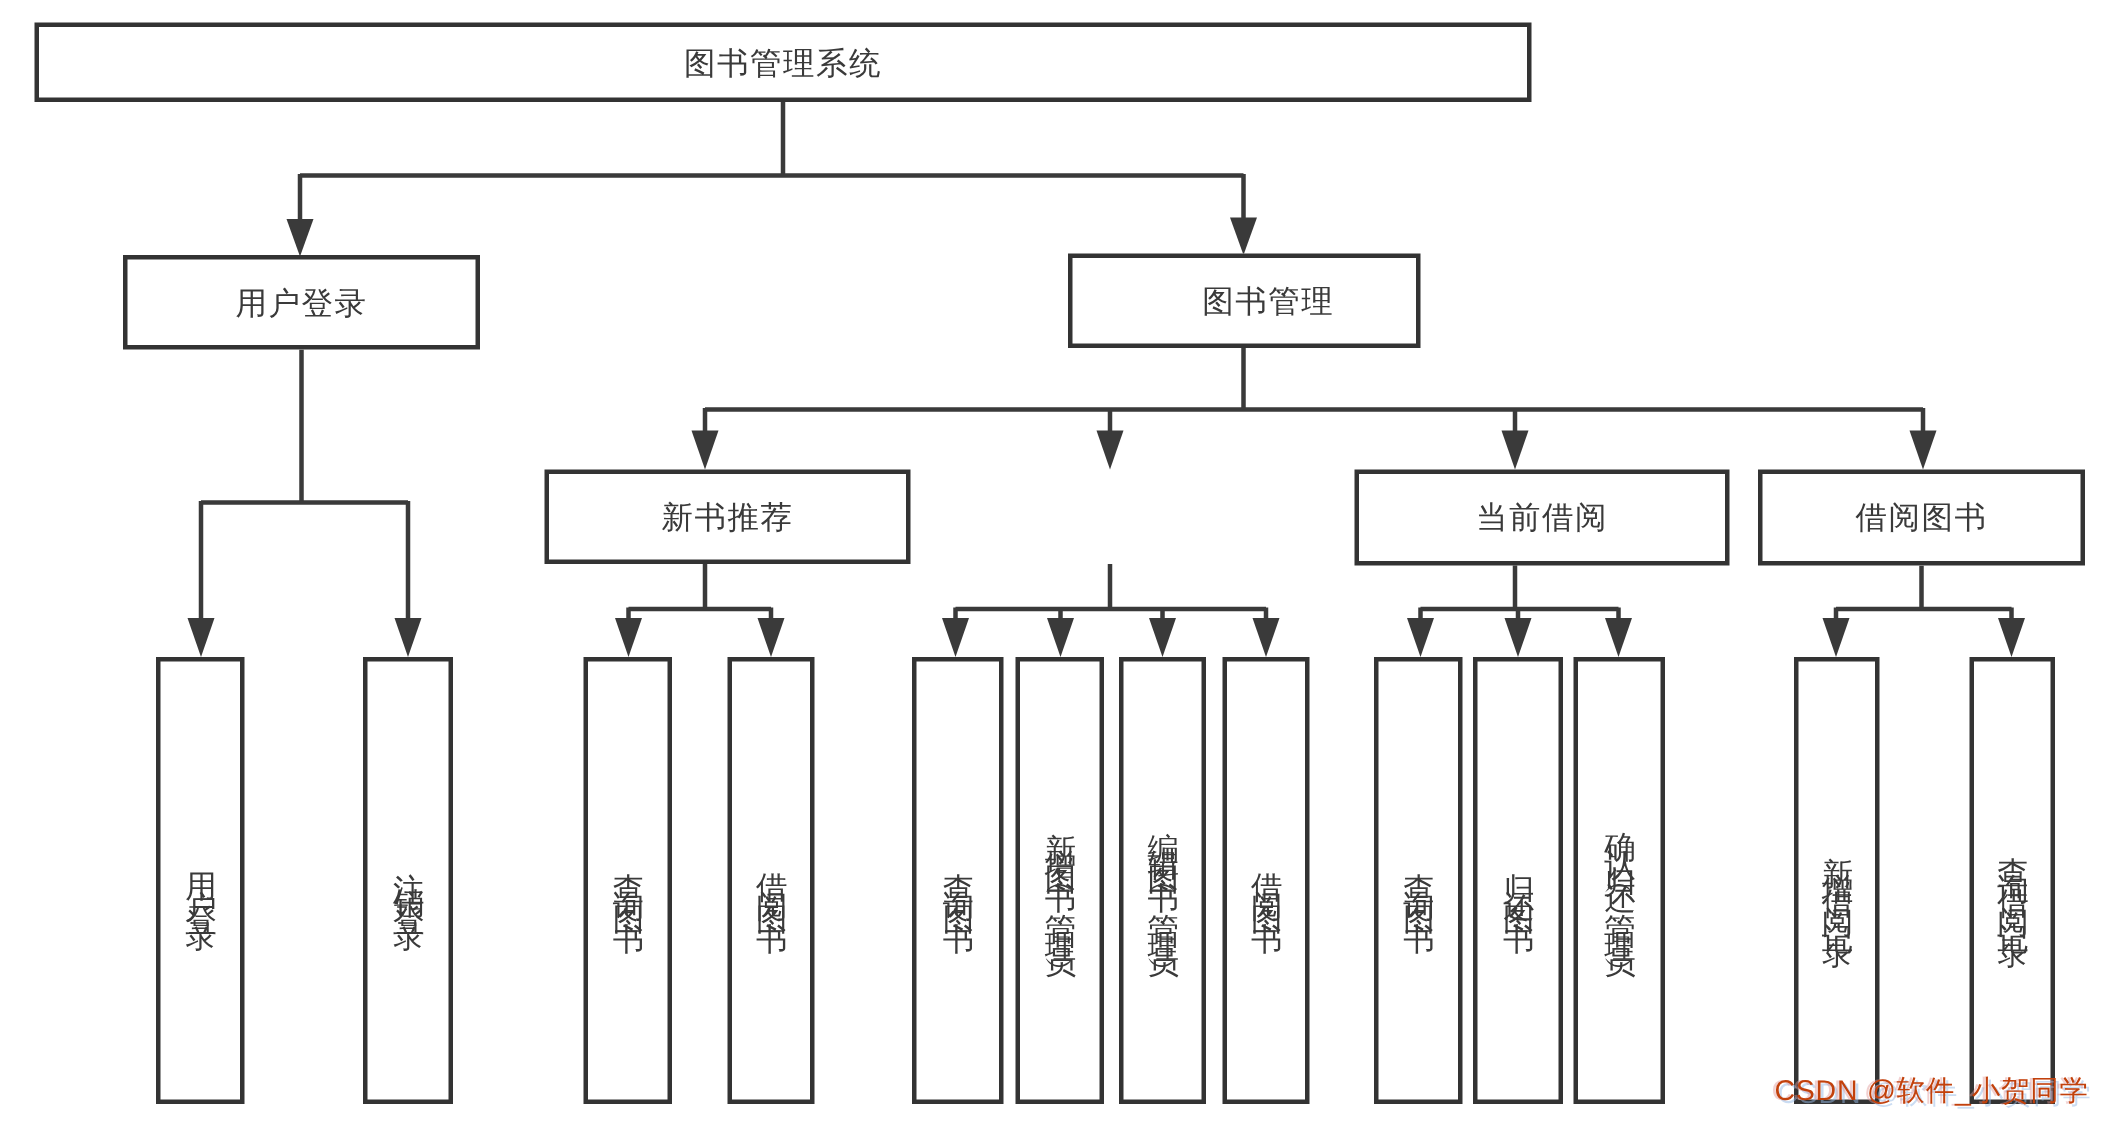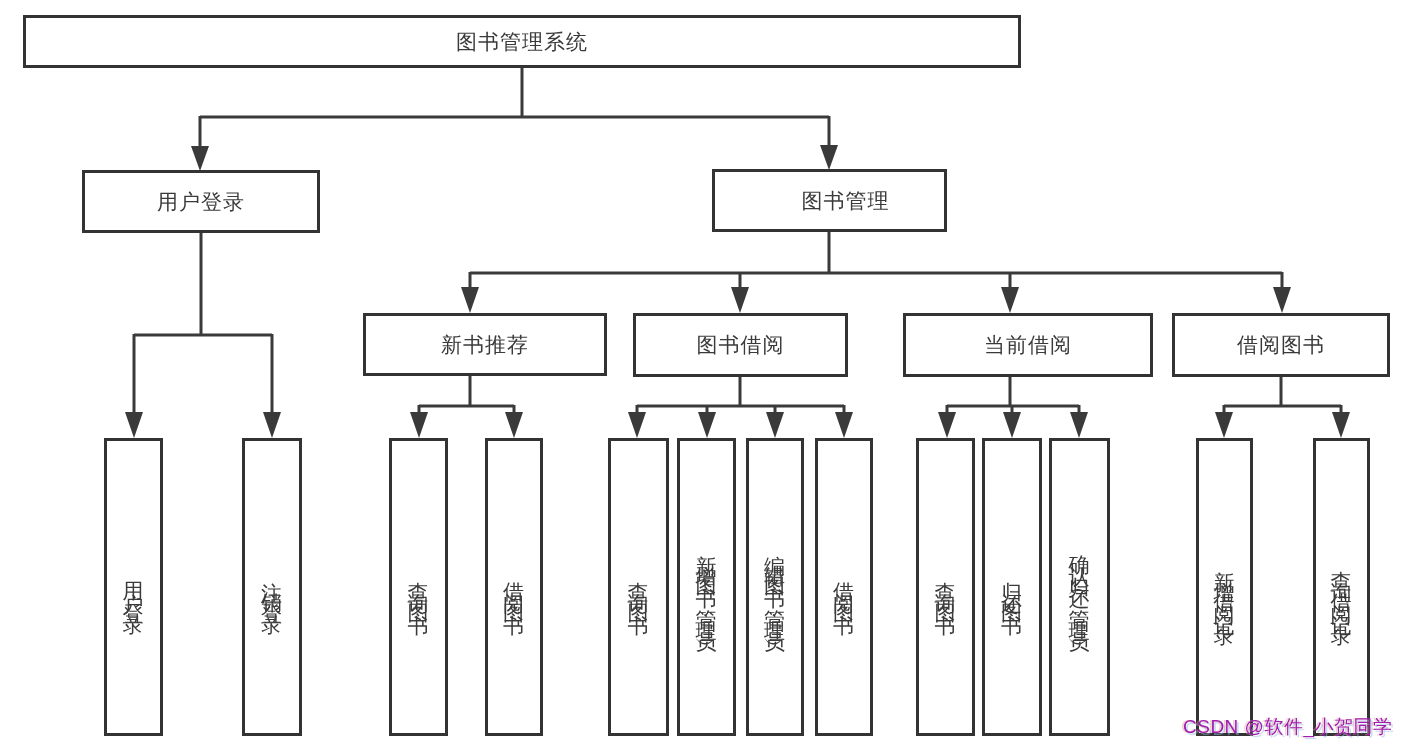--- a/index.html
+++ b/index.html
@@ -12,21 +12,21 @@
     position:absolute; background:#ffffff; border:3px solid #333333;
     box-sizing:border-box; display:flex; align-items:center; justify-content:center;
   }
   .hnode { font-size:21px; letter-spacing:1px; }
   .vnode span.vtext {
     writing-mode:vertical-rl; text-orientation:mixed;
     font-size:21px; letter-spacing:11px; line-height:1;
   }
   .watermark {
     position:absolute; left:1183px; top:714px; z-index:5;
-    font-size:19px; letter-spacing:0.5px; color:#a21caf; white-space:nowrap;
+    font-size:19px; letter-spacing:0.5px; color:#c2410c; white-space:nowrap;
     text-shadow:-2px 0 0 rgba(225,150,150,0.45), 2px 2px 0 rgba(150,185,230,0.5);
   }
 </style>
 </head>
 <body>
 
 <div class="stage">
 
   <svg class="wires" viewBox="0 0 1405 747" fill="none">
 
@@ -85,23 +85,20 @@
   <div class="node hnode" style="left:82px; top:170px; width:238px; height:63px;">
     <span>用户登录</span>
   </div>
   <div class="node hnode" style="left:712px; top:169px; width:235px; height:63px;padding-left:32px;">
     <span>图书管理</span>
   </div>
 
   <div class="node hnode" style="left:363px; top:313px; width:244px; height:63px;">
     <span>新书推荐</span>
   </div>
-  <div class="node hnode" style="left:633px; top:313px; width:215px; height:64px;">
-    <span>图书借阅</span>
-  </div>
   <div class="node hnode" style="left:903px; top:313px; width:250px; height:64px;">
     <span>当前借阅</span>
   </div>
   <div class="node hnode" style="left:1172px; top:313px; width:218px; height:64px;">
     <span>借阅图书</span>
   </div>
 
   <div class="node vnode" style="left:104px; top:438px; width:59px; height:298px;">
     <span class="vtext">用户登录</span>
   </div>

